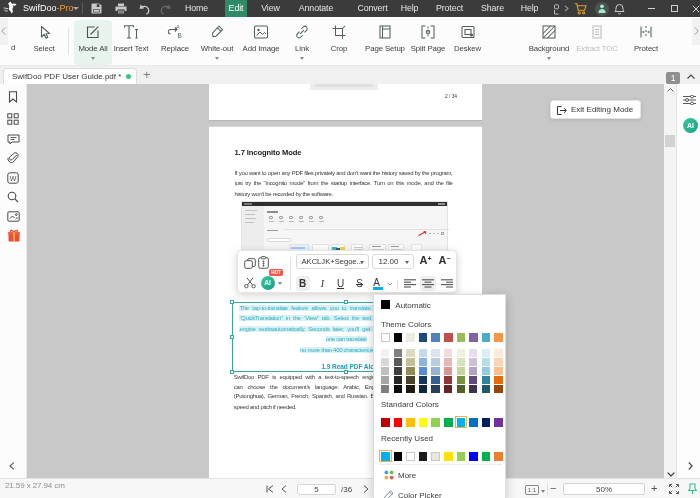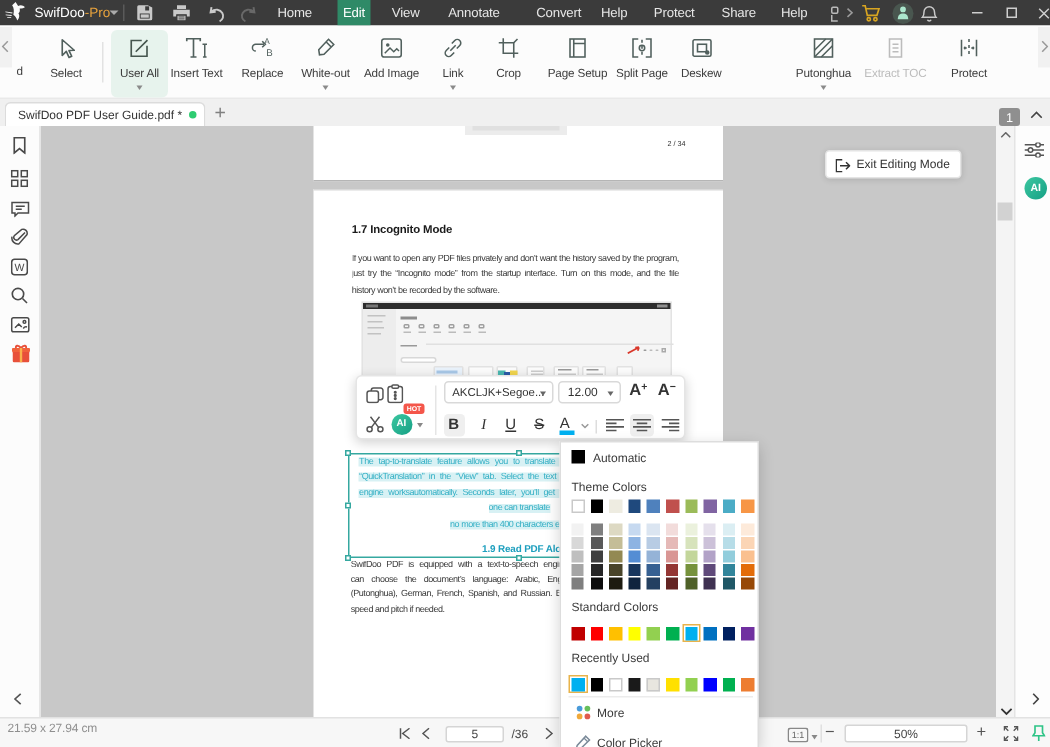--- a/index.html
+++ b/index.html
@@ -135,21 +135,21 @@
       </svg>
     <div class="lab">Select</div>
   </div>
   <div class="abs" style="left:68px;top:11px;width:1px;height:27px;background:#e2e2e2"></div>
 
   <div class="abs" style="left:74px;top:3px;width:38px;height:45px;background:#e7f3ed;border-radius:4px"></div>
   <div class="tb" style="left:71px">
     <svg width="14" height="14" viewBox="0 0 14 14">
         <path d="M12 5.5 V12.5 H1.5 V2 H8.5 M4.5 9.5 L12.3 1.7" fill="none" stroke="#46564f" stroke-width="1.1"></path>
       </svg>
-    <div class="lab">User All</div>
+    <div class="lab">Mode All</div>
     <div class="car"></div>
   </div>
 
   <div class="tb" style="left:109px">
     <svg width="15" height="14" viewBox="0 0 15 14">
         <path d="M1 2.5 V0.8 H10 V2.5 M5.5 0.8 V13 M3.5 13 H7.5" fill="none" stroke="#51605d" stroke-width="1.1"></path>
         <path d="M11.5 4.5 H14.5 M13 4.5 V13 M11.8 13 H14.2" fill="none" stroke="#51605d" stroke-width="1"></path>
       </svg>
     <div class="lab">Insert Text</div>
   </div>
@@ -233,21 +233,21 @@
   </div>
 
 
   <div class="tb" style="left:522px;width:54px">
     <svg width="14" height="14" viewBox="0 0 14 14">
         <g fill="none" stroke="#51605d" stroke-width="1.05">
           <rect x="1" y="1" width="12" height="12"></rect>
           <path d="M1 13 L13 1 M1 8.5 L8.5 1 M5.5 13 L13 5.5"></path>
         </g>
       </svg>
-    <div class="lab">Putonghua</div>
+    <div class="lab">Background</div>
     <div class="car"></div>
   </div>
 
   <div class="tb" style="left:571px;width:52px">
     <svg width="14" height="14" viewBox="0 0 14 14">
         <g fill="none" stroke="#bcbcbc" stroke-width="1.05">
           <path d="M3 1 H11 V13 H3 Z"></path>
           <path d="M5 4.5 H9 M5 7 H9 M5 9.5 H9"></path>
         </g>
       </svg>

